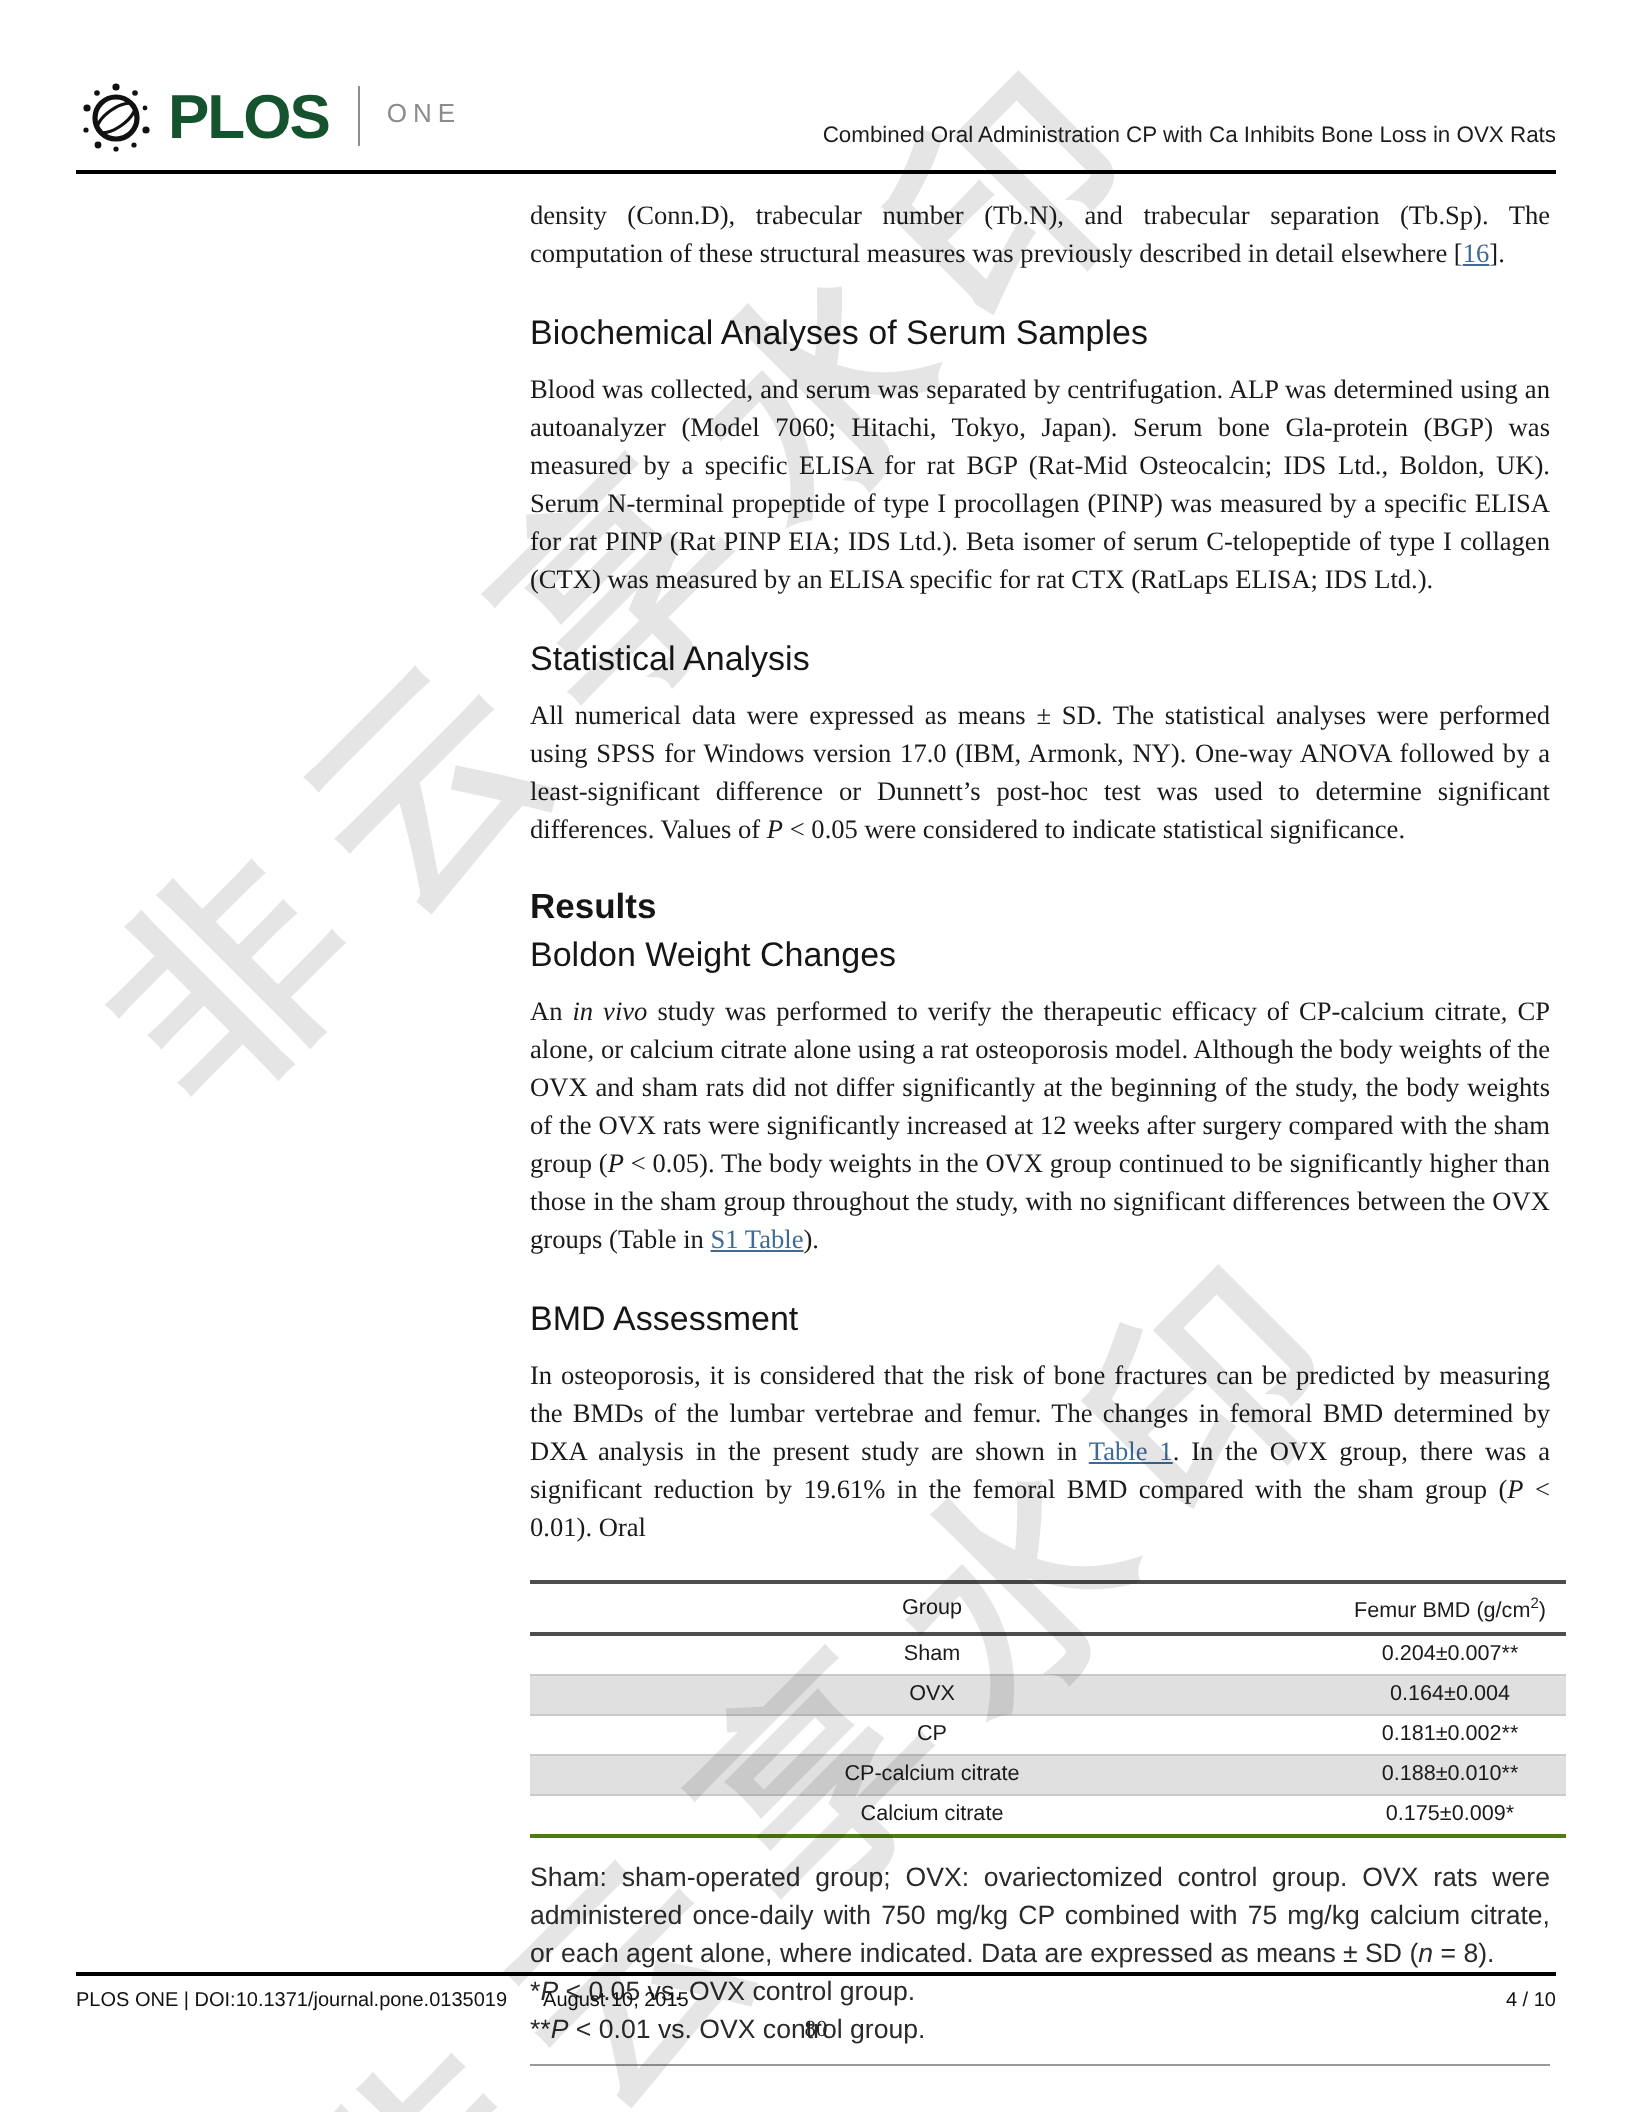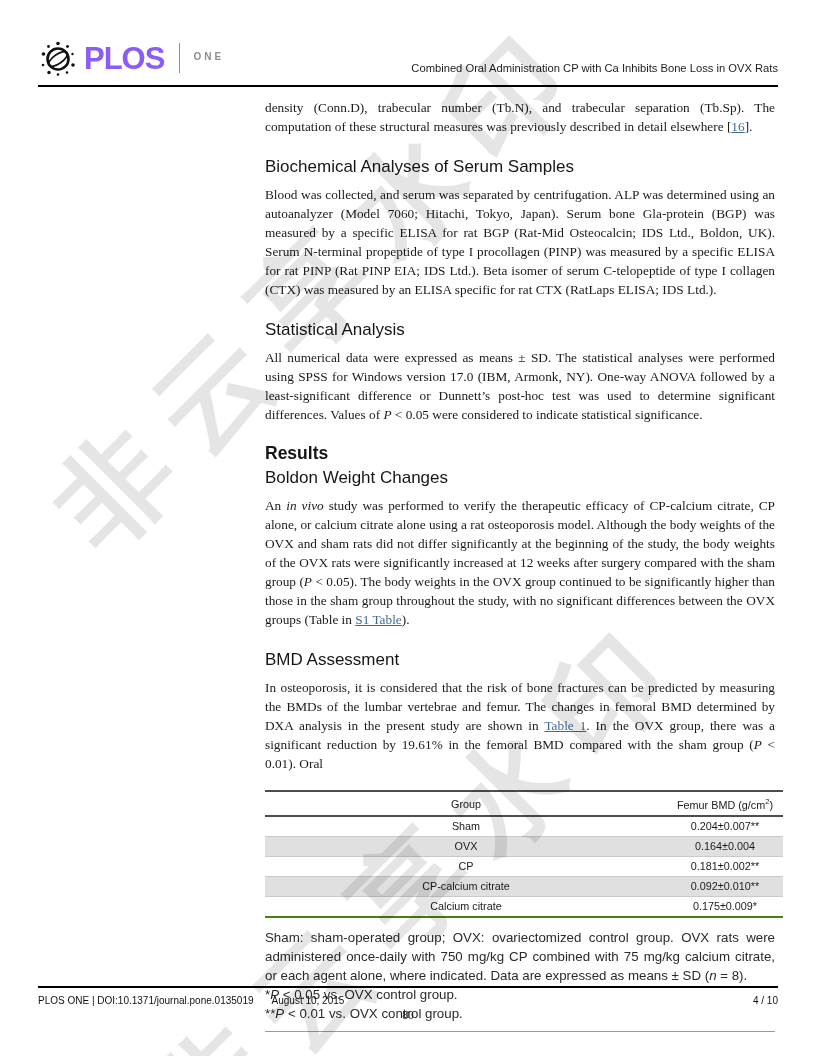--- a/index.html
+++ b/index.html
@@ -11,26 +11,26 @@
 
   
   .header {
     position:absolute; left:38px; width:740px; top:30px; height:48px;
     display:flex; align-items:flex-end; justify-content:space-between;
   }
   .logo-group { display:flex; align-items:center; gap:6px; }
   .logo-icon { width:40px; height:40px; }
   .logo-plos {
     font-family:"Liberation Sans", sans-serif; font-weight:800;
-    font-size:31px; letter-spacing:-1px; color:#8b5cf6; line-height:1;
+    font-size:31px; letter-spacing:-1px; color:#14532d; line-height:1;
   }
   .logo-divider { width:1px; height:30px; background:#8f8f8f; margin:0 7px 0 9px; }
   .logo-one {
-    font-family:"Liberation Sans", sans-serif; font-weight:700;
-    font-size:10px; letter-spacing:3px; color:#8c8c8c; line-height:1; padding-bottom:3px;
+    font-family:"Liberation Sans", sans-serif; font-weight:400;
+    font-size:13px; letter-spacing:3px; color:#8c8c8c; line-height:1; padding-bottom:3px;
   }
   .running-title {
     font-family:"Liberation Sans", sans-serif; font-size:11.2px; color:#1d1d1d;
     padding-bottom:4px;
   }
   .header-rule { position:absolute; left:38px; width:740px; top:85px; height:2.4px; background:#000; }
 
   
   .col { position:absolute; left:265px; width:510px; top:98px; }
   .col p { margin:0; font-size:13.3px; line-height:19px; text-align:justify; }
@@ -150,21 +150,21 @@
           <tr>
             <td>OVX</td>
             <td>0.164±0.004</td>
           </tr>
           <tr>
             <td>CP</td>
             <td>0.181±0.002**</td>
           </tr>
           <tr>
             <td>CP-calcium citrate</td>
-            <td>0.092±0.010**</td>
+            <td>0.188±0.010**</td>
           </tr>
           <tr>
             <td>Calcium citrate</td>
             <td>0.175±0.009*</td>
           </tr>
         </tbody>
       </table>
 
       <div class="tbl-notes">
         <p class="note-block"><span>Sham: sham-operated group; OVX: ovariectomized control group. OVX rats were administered once-daily with 750 mg/kg CP combined with 75 mg/kg calcium citrate, or each agent alone, where indicated. Data are expressed as means ± SD (</span><span class="it">n</span><span> = 8).</span></p>

